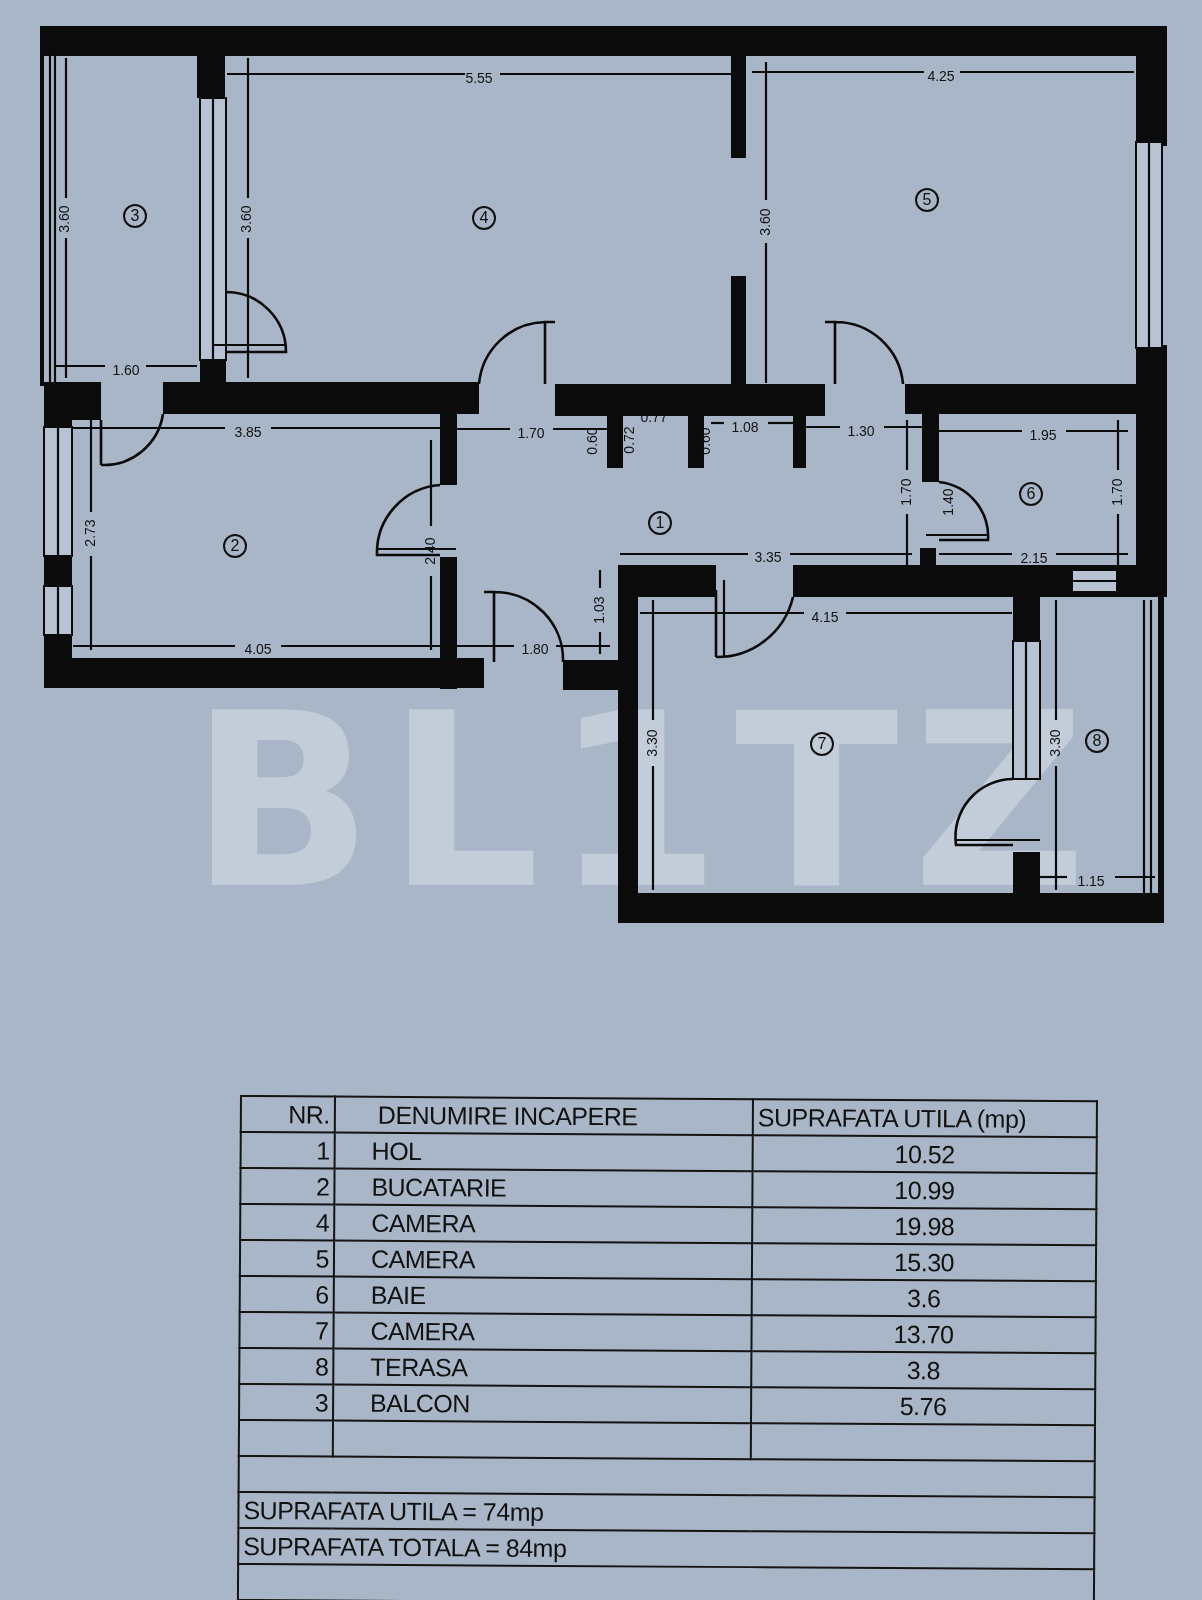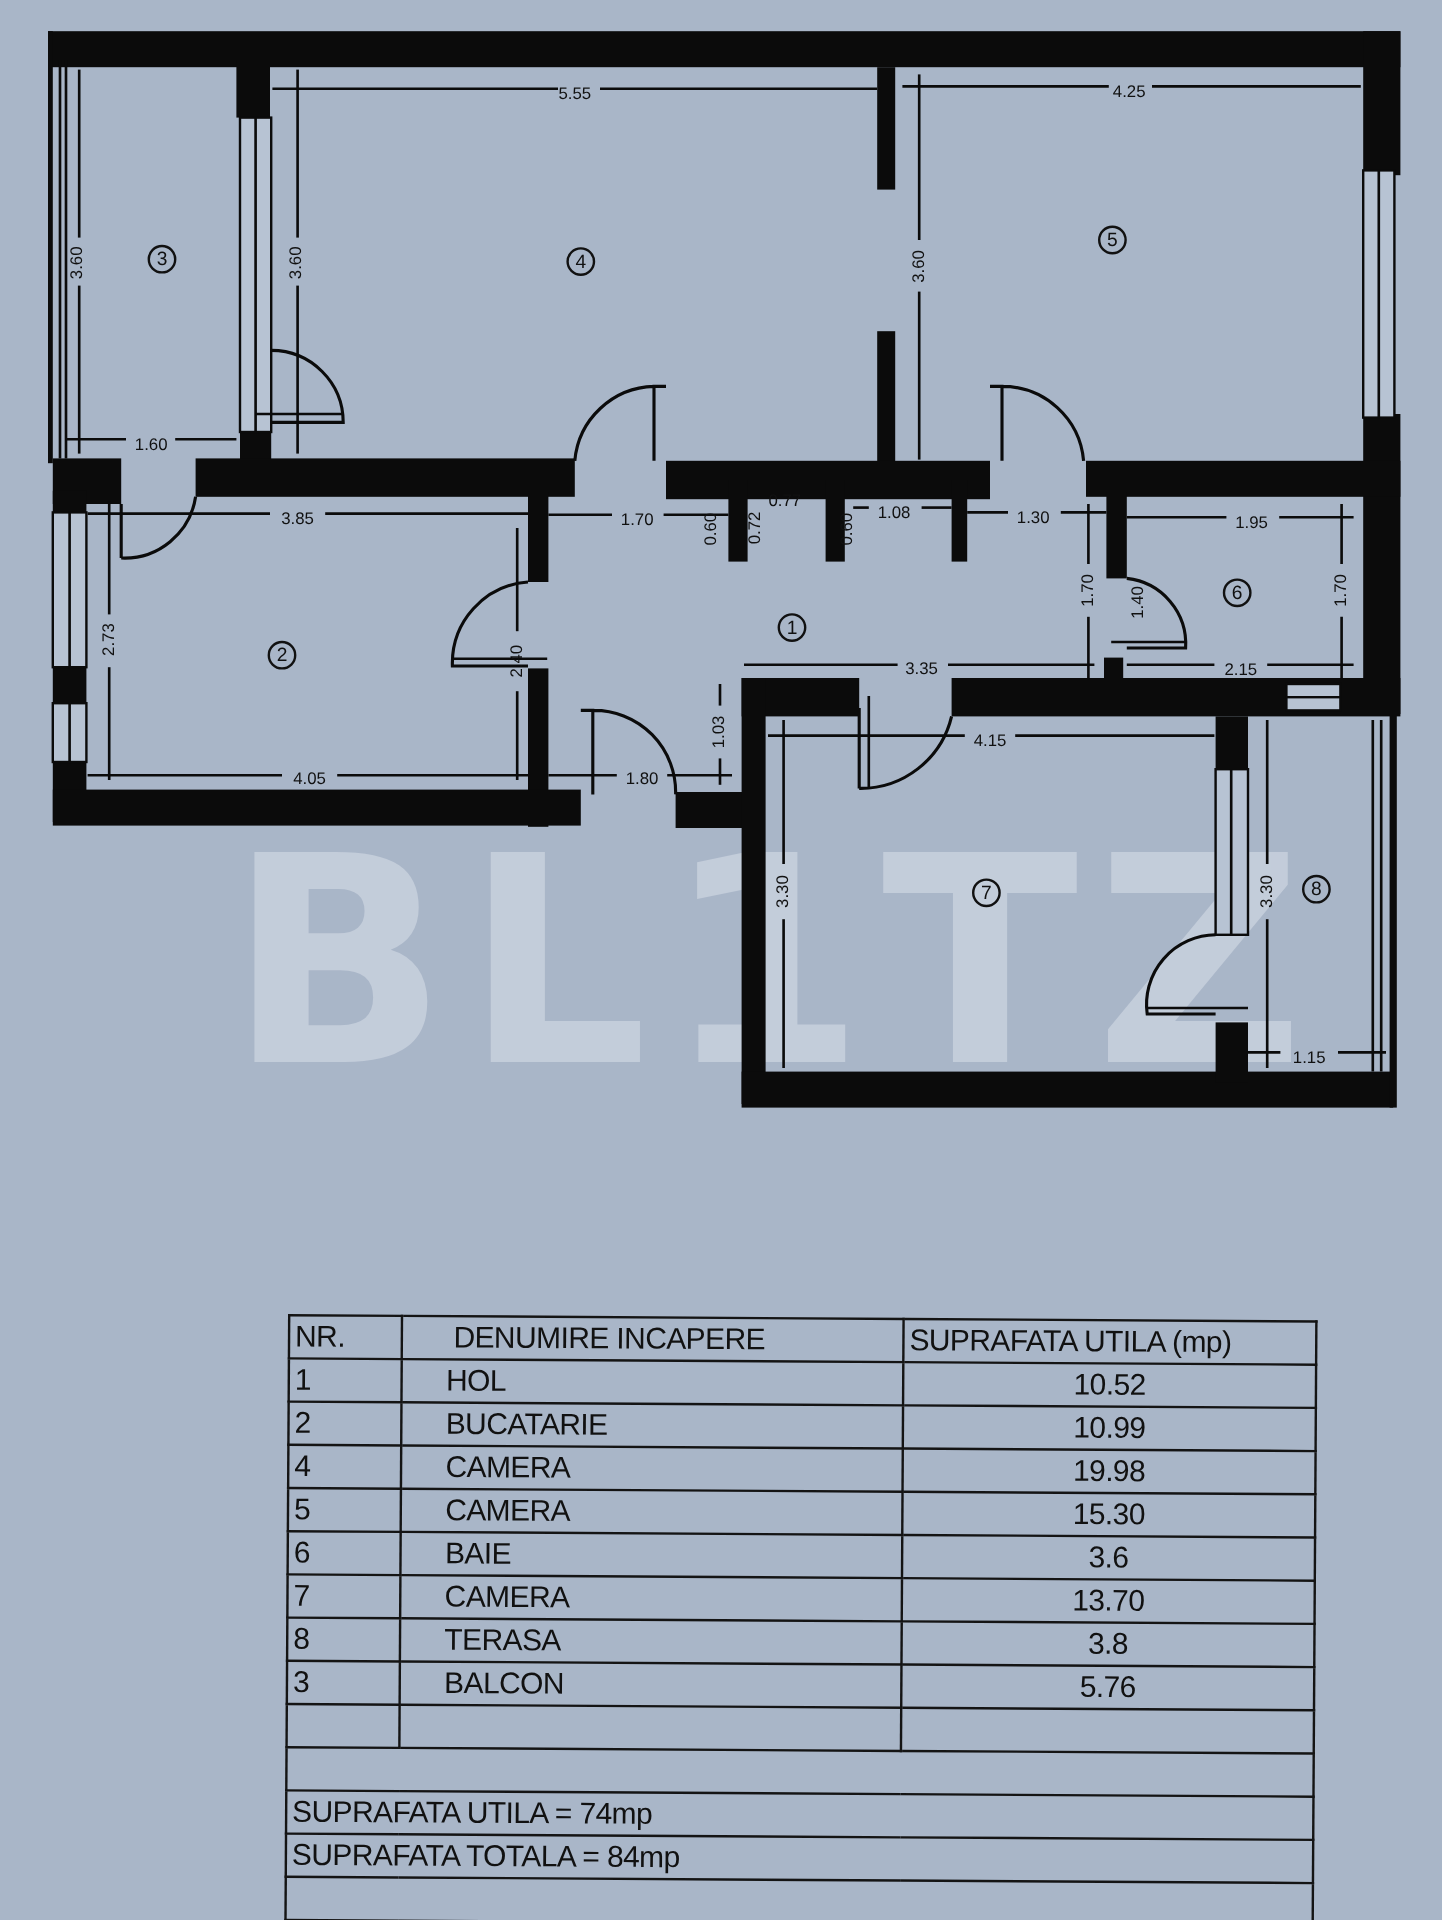--- a/index.html
+++ b/index.html
@@ -24,21 +24,21 @@
     position: absolute; left: 240px; top: 1095px; width: 858px;
     transform: rotate(0.35deg); transform-origin: left top;
   }
   table.rooms { border-collapse: collapse; width: 858px; color: #111; }
   table.rooms td {
     border: 2px solid #141414; height: 34px; padding: 0 4px;
     font-size: 25px; line-height: 1; white-space: nowrap;
     font-family: "Liberation Sans", sans-serif;
     letter-spacing: -0.5px;
   }
-  .c-nr { width: 84px; text-align: left; margin-top: 44px; }
+  .c-nr { width: 84px; text-align: right; margin-top: 44px; }
   .c-name { width: 370px; padding-left: 36px !important; }
   .c-area { text-align: center; }
   .hdr td { height: 32px; }
   .hdr .c-name { padding-left: 42px !important; }
   .hdr .c-area { text-align: left; padding-left: 4px; }
   .span-row td { height: 38px; }
   .sum td { text-align: left; padding-left: 4px; height: 34px; }
   .tail td { height: 56px; border-bottom: none; }
 </style>
 </head>

